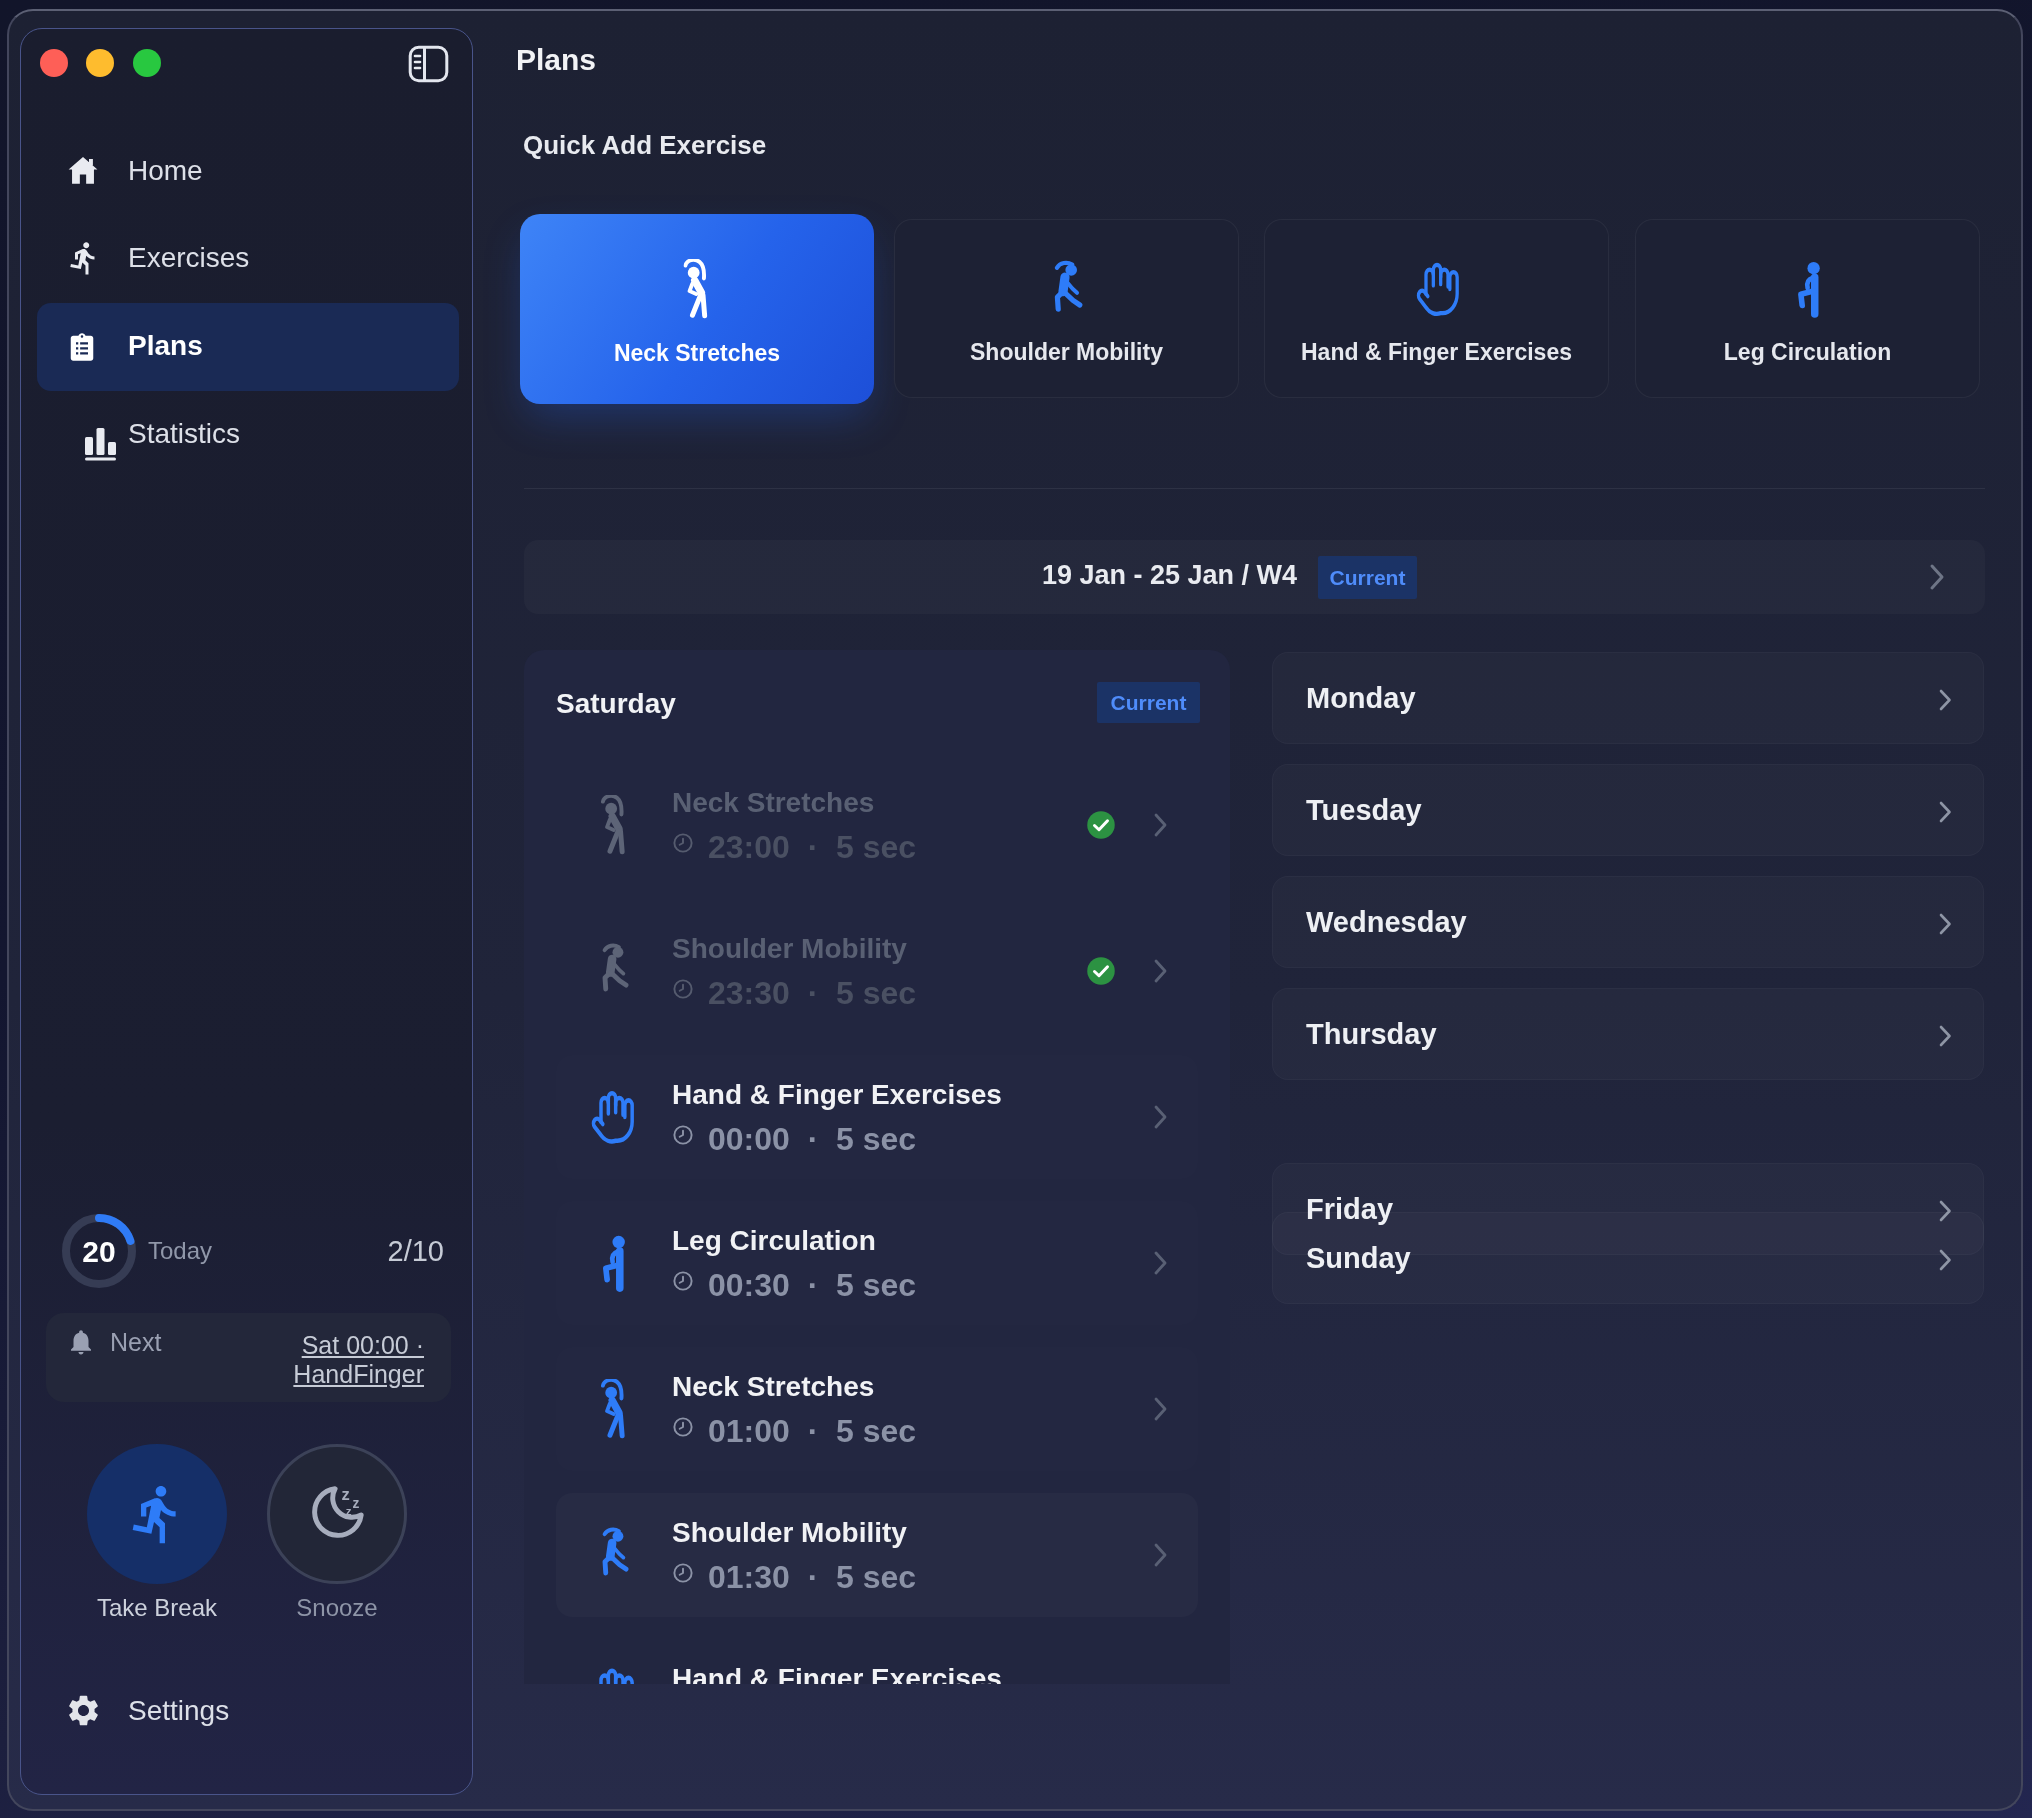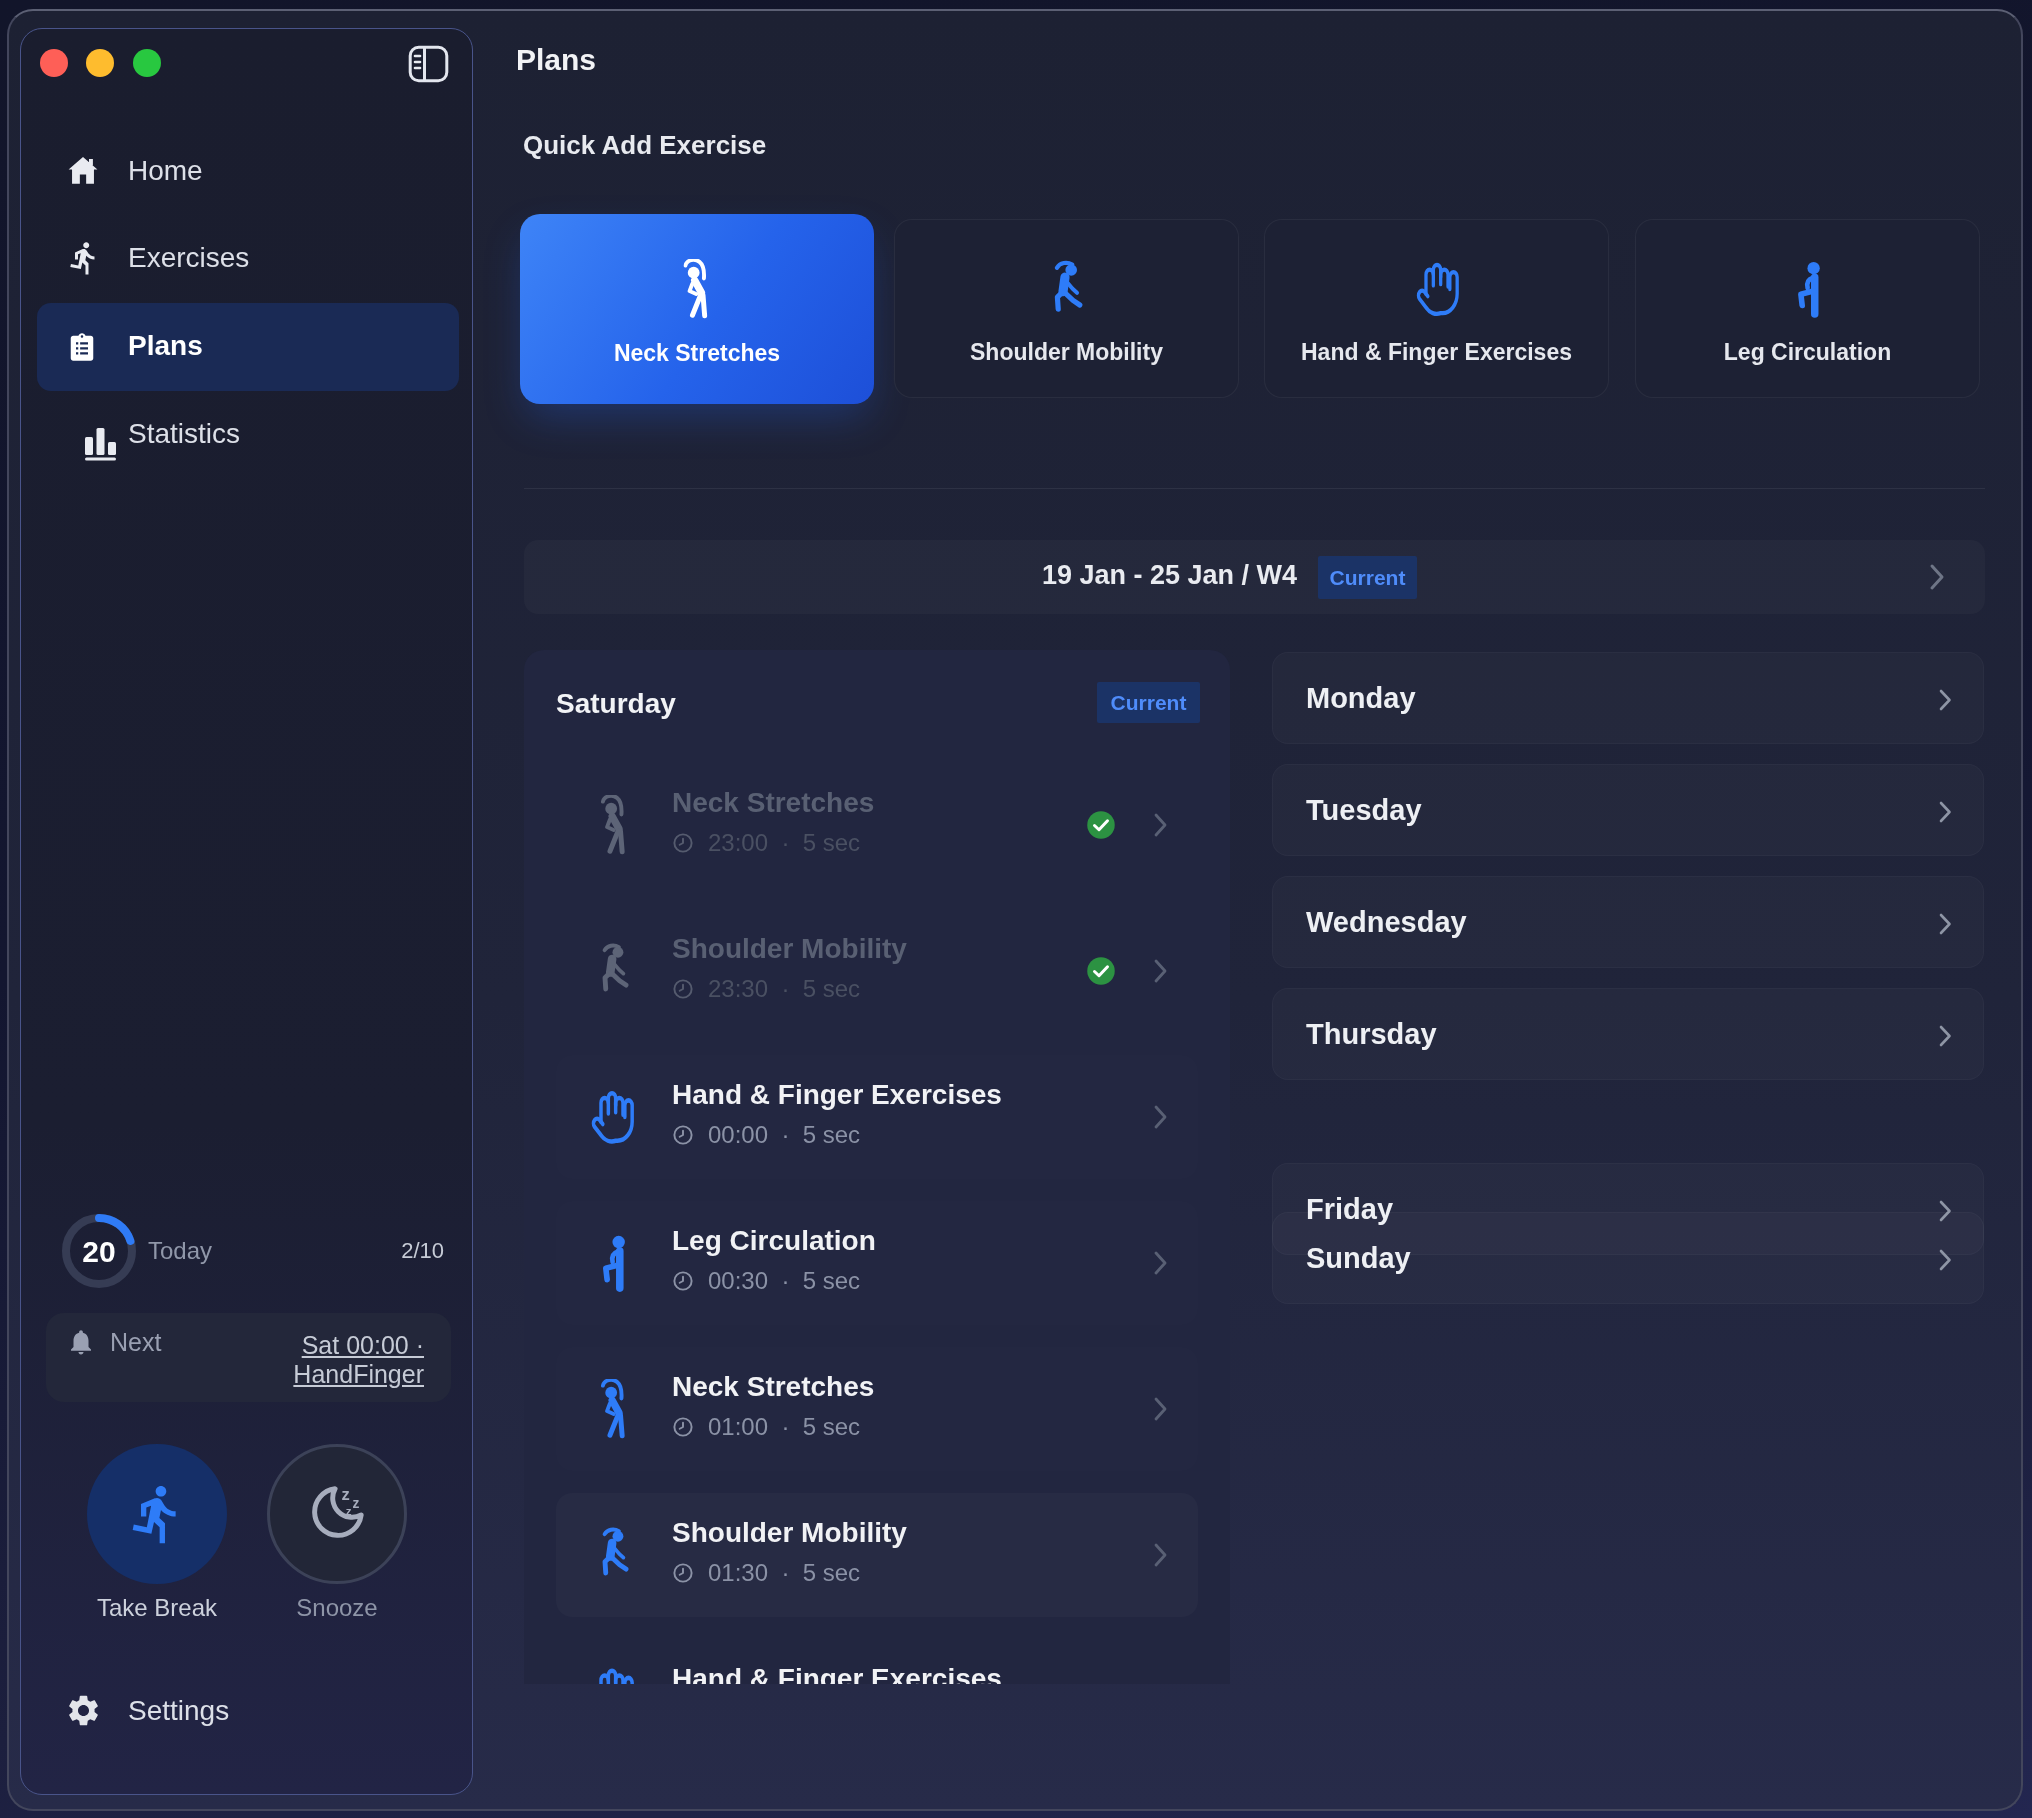--- a/index.html
+++ b/index.html
@@ -56,21 +56,21 @@
   .dayrow .dlabel { position:absolute; left:33px; top:50%; transform:translateY(-50%); font-size:29px; font-weight:700; color:#eef0f4; }
   .chev { position:absolute; }
   
   #satpanel {
     position:absolute; left:524px; top:650px; width:706px; height:1034px;
     border-radius:20px 20px 0 0; background:#222640; overflow:hidden;
   }
   .exrow { position:absolute; left:0; width:706px; height:146px; }
   .exrow .rowbg { position:absolute; left:32px; right:32px; top:11px; bottom:11px; border-radius:16px; background:rgba(255,255,255,0.007); }
   .exrow .title { position:absolute; left:148px; top:35px; font-size:28px; font-weight:700; color:#f1f2f5; white-space:nowrap; }
-  .exrow .sub { position:absolute; left:184px; top:77px; font-size:24px; font-weight:400; color:#8b92a6; white-space:nowrap; }
+  .exrow .sub { position:absolute; left:184px; top:77px; font-size:32px; font-weight:700; color:#8b92a6; white-space:nowrap; }
   .exrow.done .title { color:#596073; }
   .exrow.done .sub { color:#4a5062; }
   .exicon { position:absolute; left:66px; top:50%; transform:translateY(-50%); }
 </style>
 </head>
 <body>
 <div id="win"></div>
 <div id="sidebar">
   <div class="tl" style="left:19px;background:#fe5f57;"></div>
   <div class="tl" style="left:65px;background:#febc2e;"></div>
@@ -105,21 +105,21 @@
     <rect x="1" y="34.5" width="31" height="3" rx="1.5"></rect>
   </svg>
   <div class="navlbl" style="top:405px;">Statistics</div>
 
   <svg class="abs" style="left:40px;top:1184px;" width="76" height="76" viewBox="0 0 76 76">
     <circle cx="38" cy="38" r="33" fill="none" stroke="#363c54" stroke-width="8"></circle>
     <circle cx="38" cy="38" r="33" fill="none" stroke="#2f7bf6" stroke-width="8" stroke-linecap="round" stroke-dasharray="41.47 165.9" transform="rotate(-90 38 38)"></circle>
     <text x="38" y="49" text-anchor="middle" font-family="Liberation Sans, sans-serif" font-size="30" font-weight="700" fill="#ffffff">20</text>
   </svg>
   <div class="abs" style="left:127px;top:1222px;transform:translateY(-50%);font-size:24px;color:#9097a9;">Today</div>
-  <div class="abs" style="right:28px;top:1222px;transform:translateY(-50%);font-size:22px;color:#c6cbd6;">2/10</div>
+  <div class="abs" style="right:28px;top:1222px;transform:translateY(-50%);font-size:29px;color:#c6cbd6;">2/10</div>
 
   <div class="abs" style="left:25px;top:1284px;width:405px;height:89px;border-radius:18px;background:#23273a;"></div>
   <svg class="abs" style="left:45px;top:1297px;" width="30" height="32" viewBox="0 0 24 24" fill="#9aa0b2">
     <path d="M12 22c1.1 0 2-.9 2-2h-4c0 1.1.9 2 2 2zm6-6v-5c0-3.07-1.63-5.64-4.5-6.32V4c0-.83-.67-1.5-1.5-1.5s-1.5.67-1.5 1.5v.68C7.64 5.36 6 7.92 6 11v5l-2 2v1h16v-1l-2-2z"></path>
   </svg>
   <div class="abs" style="left:89px;top:1313px;transform:translateY(-50%);font-size:25px;color:#9aa0b2;">Next</div>
   <div class="abs" style="right:48px;top:1302px;text-align:right;font-size:25px;line-height:29px;color:#c6cbd6;white-space:nowrap;text-decoration:underline;">Sat 00:00 ·<br>HandFinger</div>
 
   <div class="abs" style="left:66px;top:1415px;width:140px;height:140px;border-radius:50%;background:#152f68;"></div>
   <svg class="abs" style="left:104px;top:1451px;" width="64" height="68" viewBox="0 0 24 24" fill="#2e7cf8">

